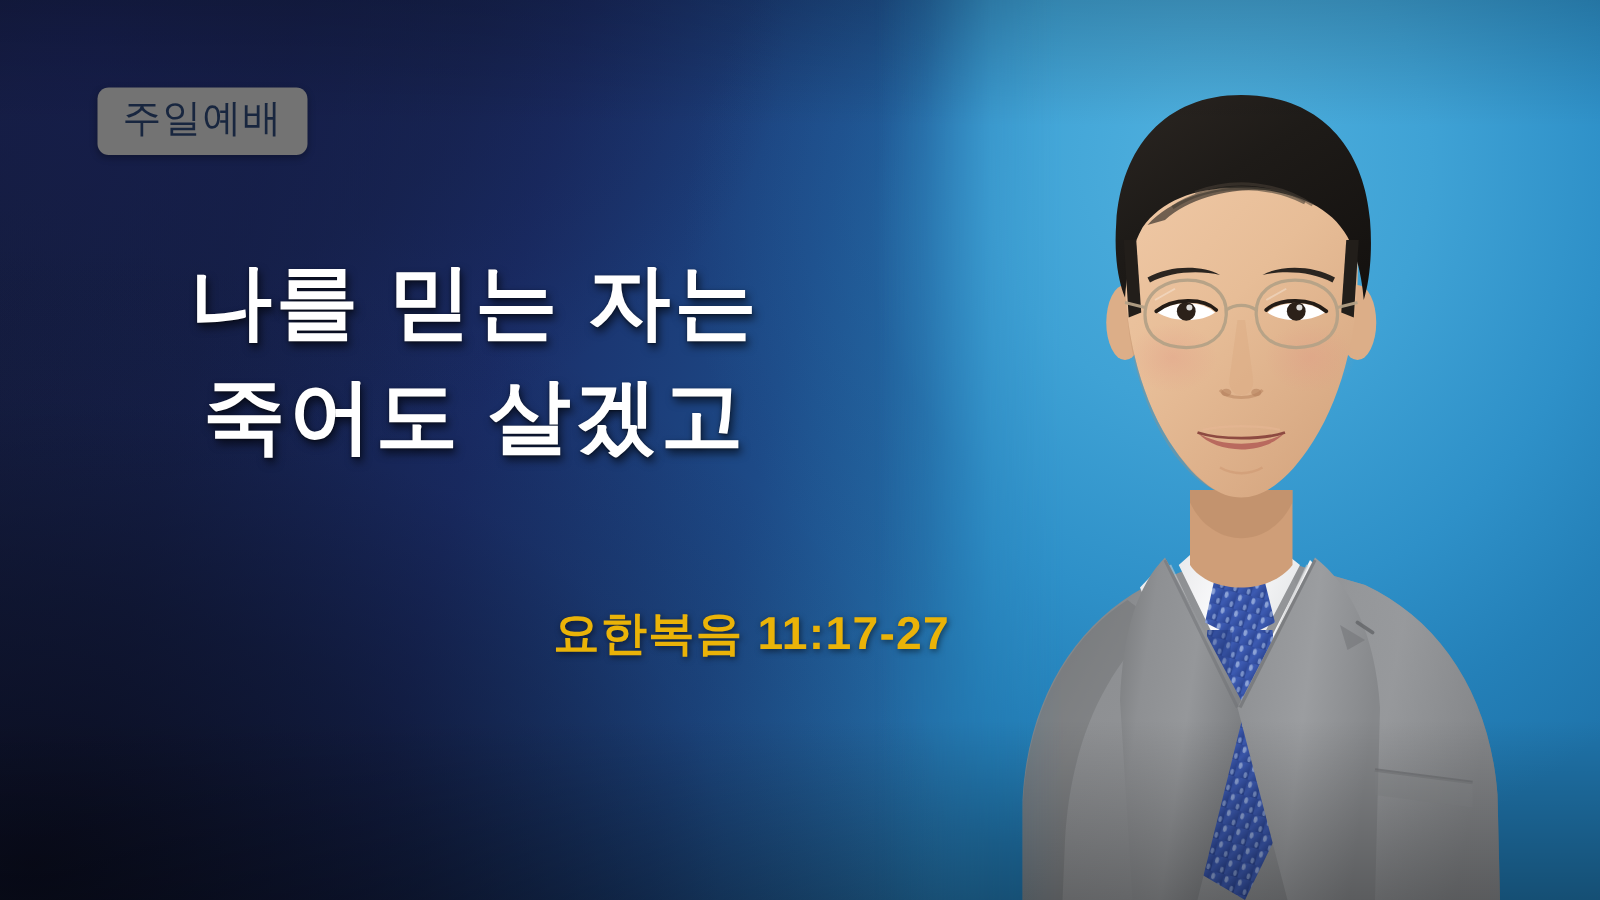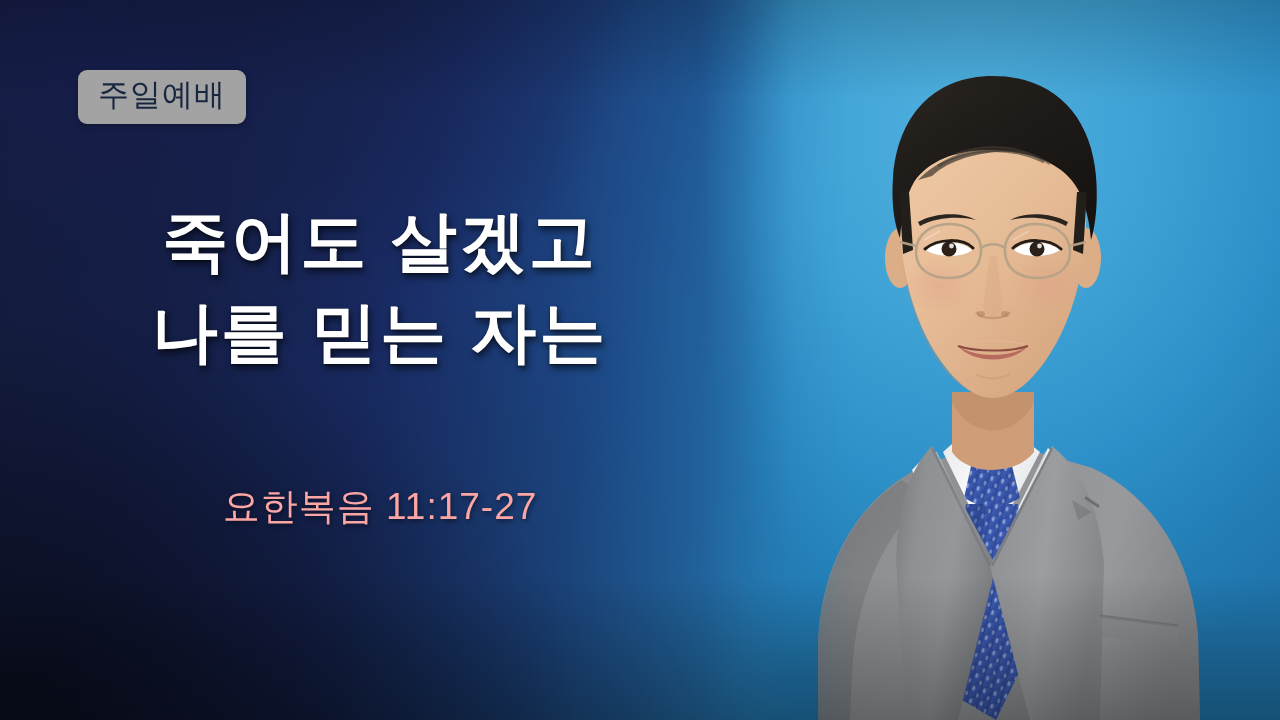--- a/index.html
+++ b/index.html
@@ -97,21 +97,21 @@
   }
 
   
   .badge {
     position: absolute;
     left: 78px;
     top: 70px;
     min-width: 160px;
     padding: 9px 20px 12px 20px;
     box-sizing: border-box;
-    background: #a3a3a3;
+    background: #737373;
     border-radius: 9px;
     color: #18263f;
     font-size: 31px;
     font-weight: 500;
     letter-spacing: 1px;
     line-height: 1.05;
     text-align: center;
     box-shadow: 0 2px 6px rgba(0,0,0,0.30);
   }
 
@@ -138,24 +138,24 @@
     text-shadow: 2px 4px 7px rgba(0,0,0,0.62), 0 1px 2px rgba(0,0,0,0.5);
     pointer-events: auto;
   }
   .title-line { display: block; }
 
   .scripture {
     position: absolute;
     left: 0;
     top: 482px;
     width: 760px;
-    text-align: center;
-    color: #fca5a5;
+    text-align: right;
+    color: #eab308;
     font-size: 37px;
-    font-weight: 400;
+    font-weight: 700;
     letter-spacing: 1px;
     text-shadow: 1px 2px 5px rgba(0,0,0,0.55);
     pointer-events: auto;
   }
 
   .speaker {
     position: absolute;
     left: 0;
     top: 583px;
     width: 760px;
@@ -336,21 +336,21 @@
                C 250 384 226 352 212 306 C 202 272 199 236 200 206 Z" fill="#b98a66" opacity="0.3"></path>
     </svg>
   </div>
 
   <div class="bg-vignette"></div>
 
   <div class="badge">주일예배</div>
 
   <div class="textblock">
     <div class="title">
+      <span class="title-line">나를 믿는 자는</span>
       <span class="title-line">죽어도 살겠고</span>
-      <span class="title-line">나를 믿는 자는</span>
     </div>
 
     <div class="scripture">요한복음 11:17-27</div>
 
   </div>
 
 </div>
 
 </body></html>

